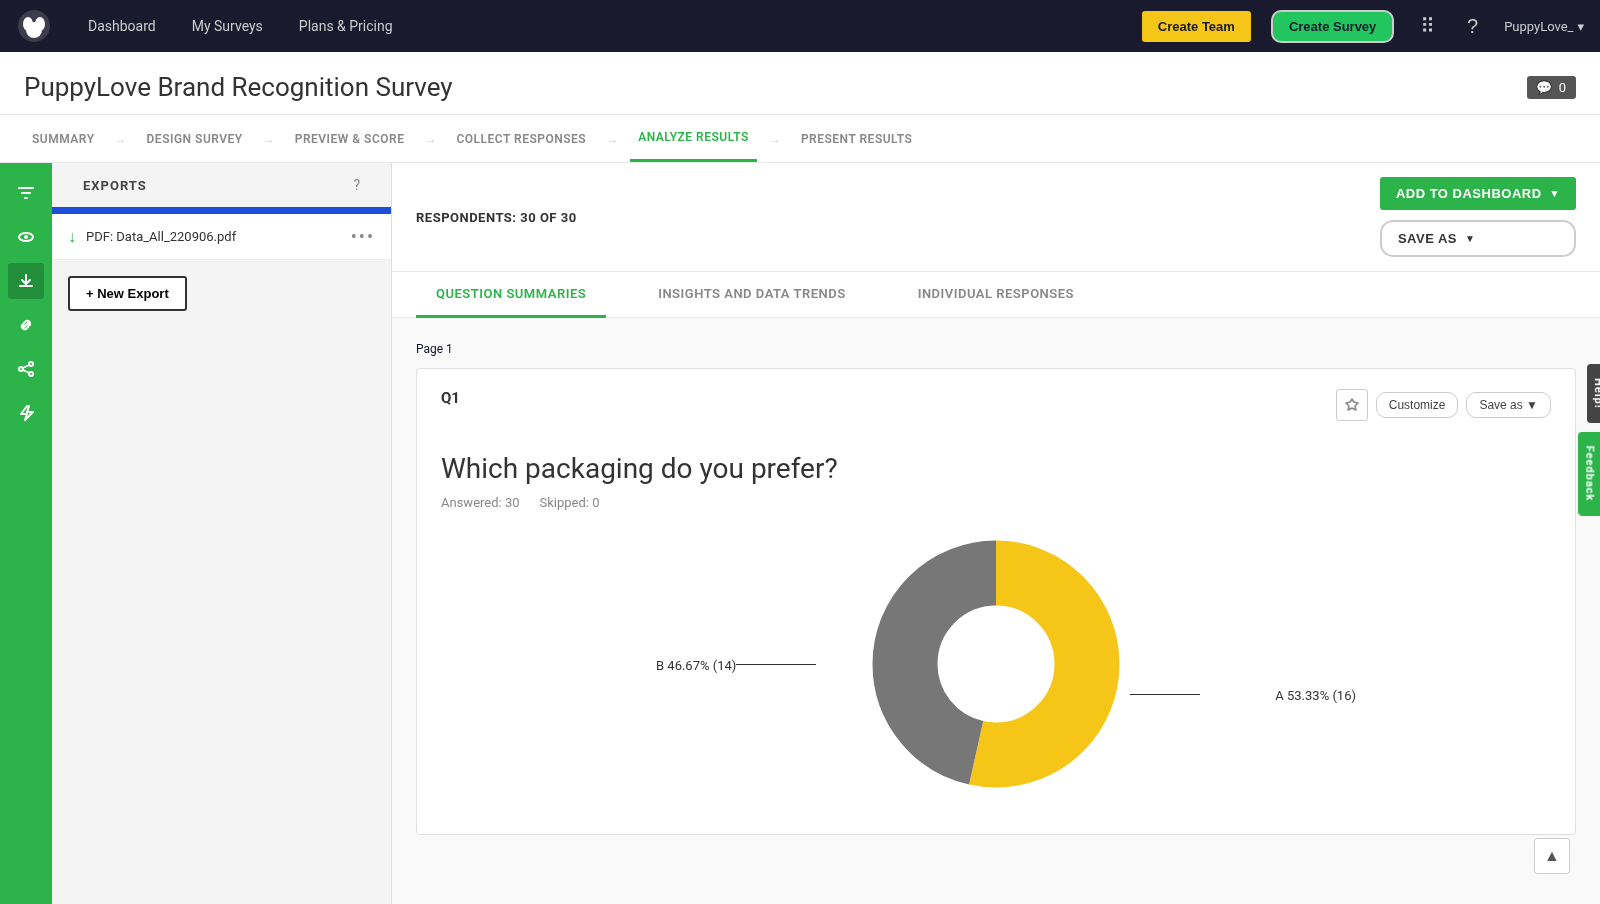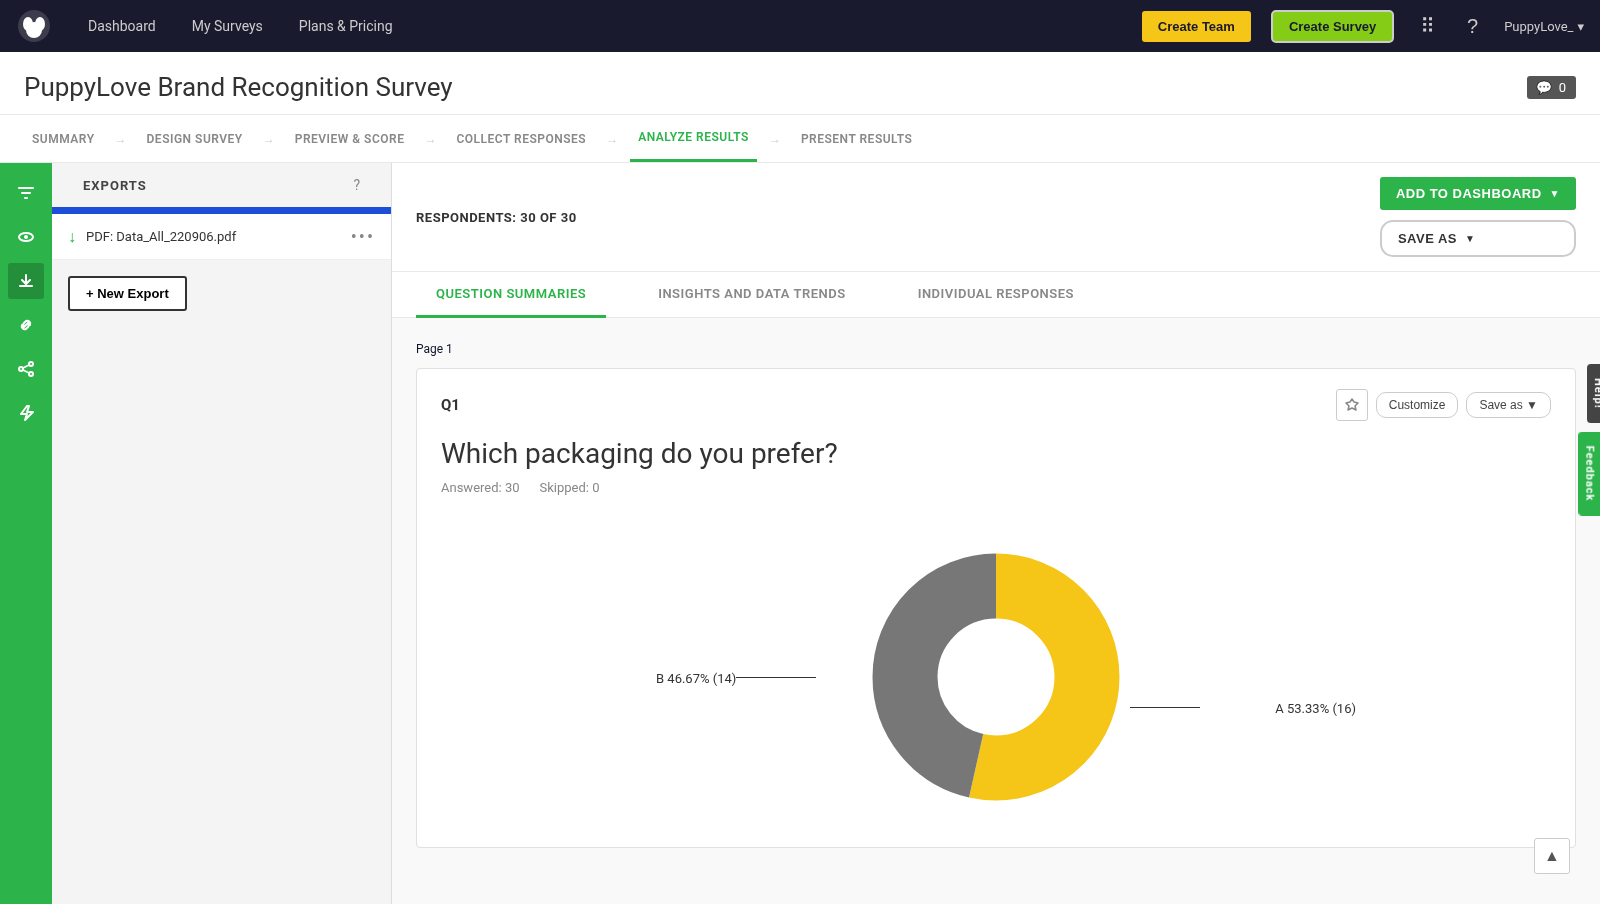--- a/index.html
+++ b/index.html
@@ -30,25 +30,25 @@
       background: #f5c518;
       color: #1a1a2e;
       border: none;
       padding: 8px 16px;
       border-radius: 3px;
       font-weight: 700;
       font-size: 13px;
       cursor: pointer;
     }
     .btn-create-survey {
-      background: #84cc16;
+      background: #22c55e;
       color: #1a1a2e;
       border: 2px solid #ccc;
       padding: 7px 16px;
-      border-radius: 5px;
+      border-radius: 10px;
       font-weight: 600;
       font-size: 13px;
       cursor: pointer;
     }
     .nav-icon-btn {
       background: none;
       border: none;
       color: #ccc;
       font-size: 20px;
       cursor: pointer;
@@ -307,22 +307,21 @@
     }
     .question-card {
       background: #fff;
       border: 1px solid #e0e0e0;
       border-radius: 4px;
       padding: 20px 24px;
     }
     .question-card-header {
       display: flex;
       justify-content: space-between;
-      align-items: center;
-      margin-bottom: 16px;
+      margin-bottom: 31px;
     }
     .q-number {
       font-size: 15px;
       font-weight: 700;
       color: #333;
     }
     .q-actions {
       display: flex;
       gap: 8px;
       align-items: center;
@@ -350,21 +349,21 @@
     }
     .question-text {
       font-size: 28px;
       font-weight: 400;
       color: #333;
       margin-bottom: 10px;
     }
     .question-meta {
       font-size: 13px;
       color: #888;
-      margin-bottom: 32px;
+      margin-bottom: 4px;
       display: flex;
       gap: 20px;
     }
 
     
     .chart-container {
       display: flex;
       justify-content: center;
       align-items: center;
       padding: 20px 0;

